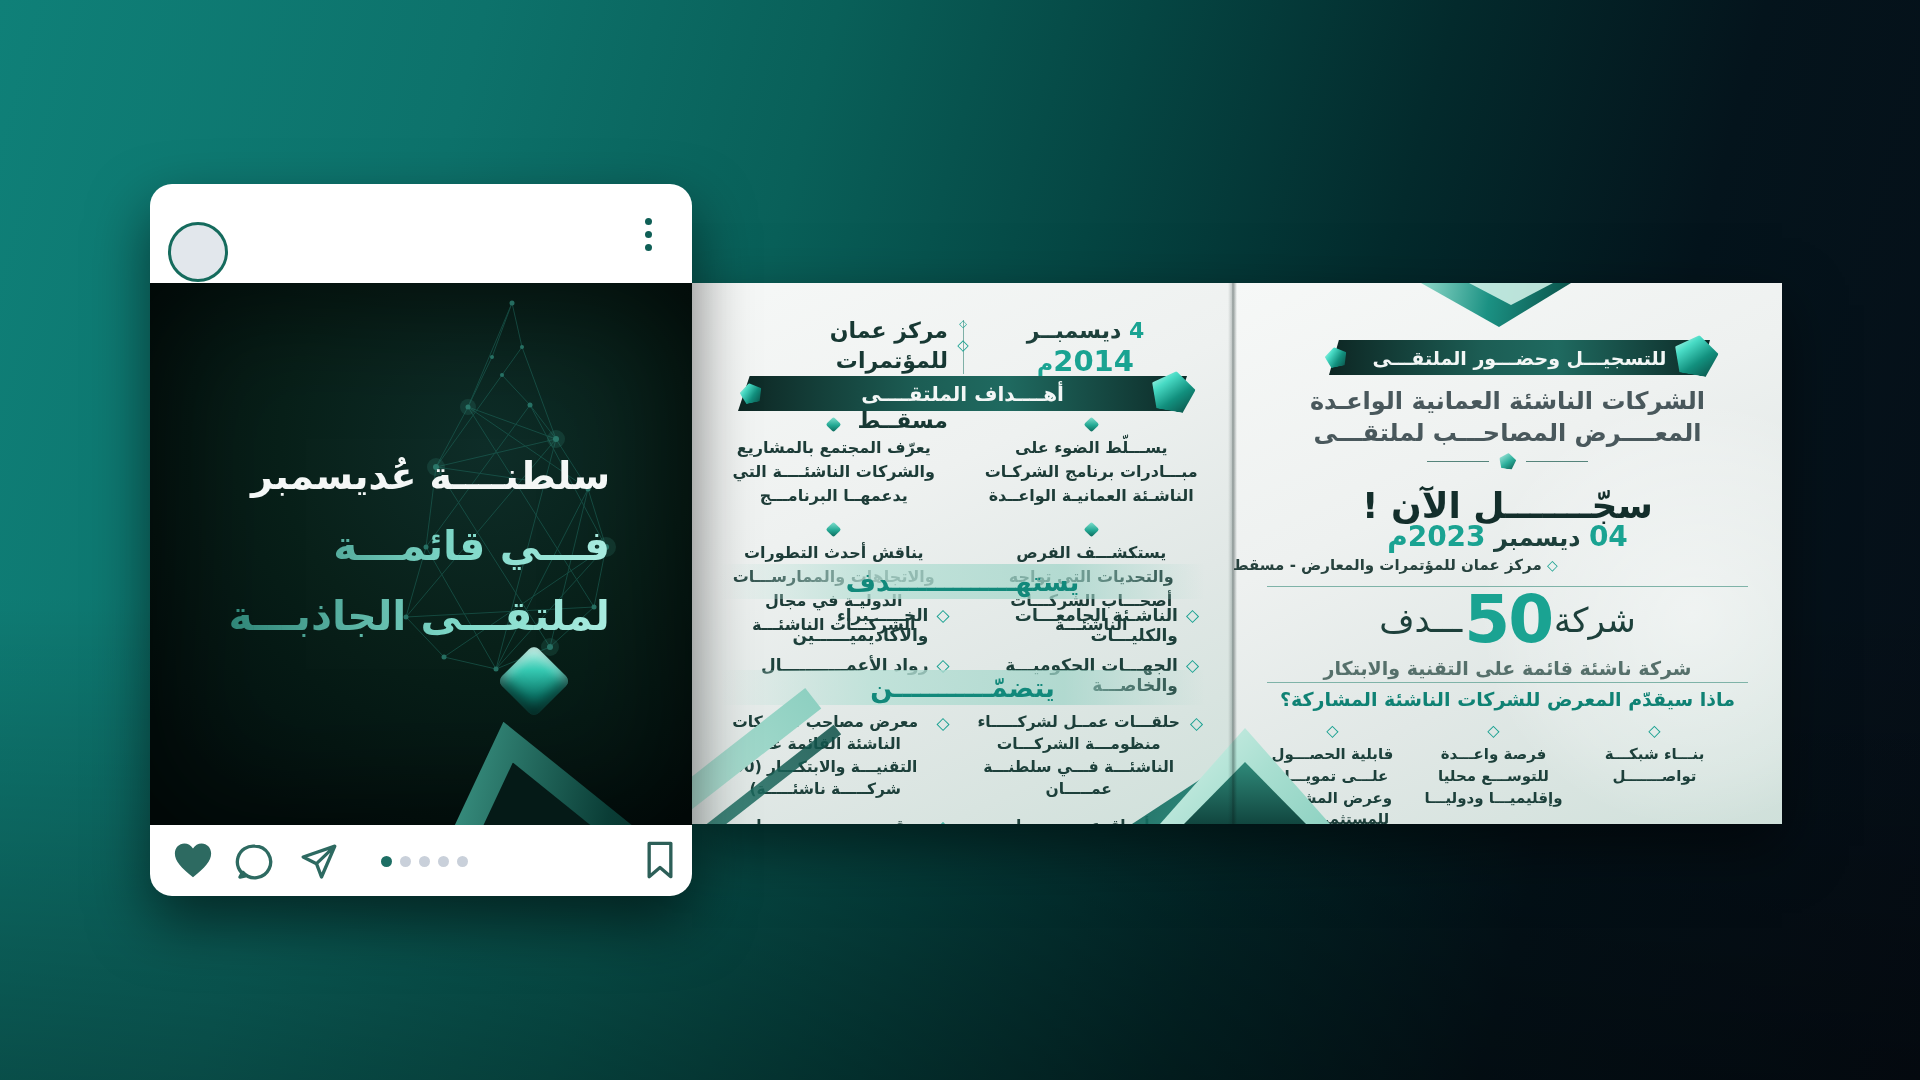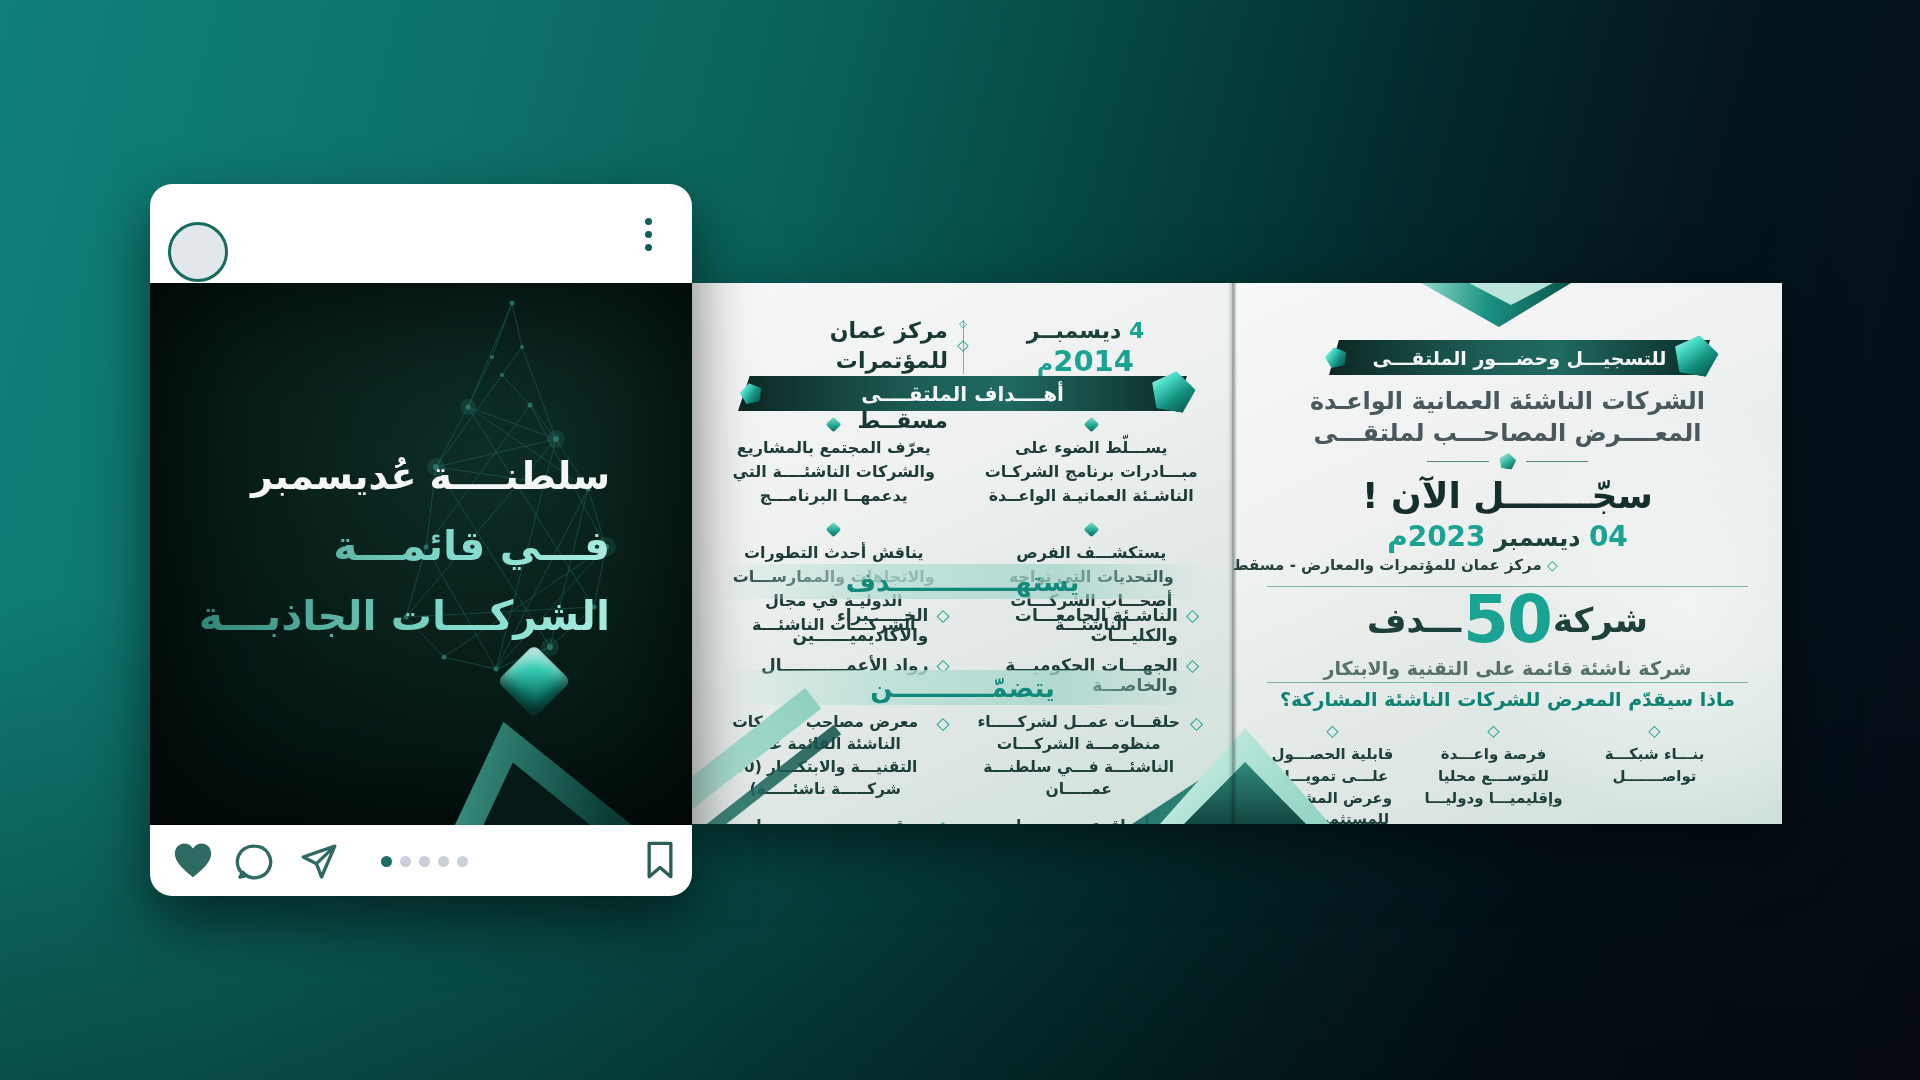--- a/index.html
+++ b/index.html
@@ -97,30 +97,30 @@
      clip-path:polygon(0 0,100% 0,50% 100%);background:#cdeee6;opacity:.9;}
   .circle-glow{position:absolute;right:-120px;top:120px;width:420px;height:420px;border-radius:50%;
      background:radial-gradient(circle,rgba(255,255,255,.5) 0%,rgba(255,255,255,.18) 55%,rgba(255,255,255,0) 72%);}
 
   .reg-title{position:absolute;top:102px;left:40px;right:40px;text-align:center;
      color:#49585c;font-size:24px;font-weight:bold;line-height:32px;}
   .orn-row{position:absolute;top:170px;left:0;right:0;display:flex;align-items:center;justify-content:center;gap:10px;}
   .orn-row .hline{width:62px;height:1px;background:#55847b;}
   .orn-gem{width:17px;height:16px;clip-path:polygon(50% 0,100% 38%,80% 100%,20% 100%,0 38%);
      background:linear-gradient(135deg,#bdf2e8 0%,#2cb09c 55%,#0b5a4f 100%);transform:rotate(8deg);}
-  .reg-now{position:absolute;top:192px;left:0;right:0;text-align:center;
+  .reg-now{position:absolute;top:202px;left:0;right:0;text-align:center;
      color:#132e2b;font-size:36px;font-weight:bold;}
   .reg-date{position:absolute;top:237px;left:0;right:0;text-align:center;font-weight:bold;font-size:24px;color:#1d403b;}
   .reg-date .num{font-size:28px;}
   .reg-venue{position:absolute;top:273px;left:0;right:0;text-align:left;font-size:15px;font-weight:bold;color:#27423e;}
   .reg-venue .dia{font-size:14px;}
   .rule{position:absolute;left:34px;right:34px;height:1px;background:#7fb3a8;}
   .r1{top:303px;} .r2{top:399px;}
   .reg-target{position:absolute;top:306px;left:0;right:0;display:flex;align-items:center;justify-content:center;direction:rtl;}
-  .reg-target .pf{font-size:34px;font-weight:bold;color:#1d403b;}
+  .reg-target .pf{font-size:34px;font-weight:normal;color:#1d403b;}
   .reg-target .num50{font-size:66px;font-weight:bold;color:#1aa392;line-height:62px;letter-spacing:-2px;margin:0 2px;}
   .reg-desc{position:absolute;top:374px;left:0;right:0;text-align:center;font-size:19px;font-weight:bold;color:#56706b;}
   .reg-question{position:absolute;top:405px;left:0;right:0;text-align:center;font-size:19px;font-weight:bold;color:#0f8274;}
   .benefits-grid{position:absolute;top:436px;right:56px;left:28px;
      display:grid;grid-template-columns:1fr 1fr 1fr;column-gap:18px;direction:rtl;}
   .benefit{text-align:center;font-size:15px;font-weight:bold;color:#1d403b;line-height:1.45;}
   .benefit .dia{display:block;font-size:16px;margin-bottom:2px;}
 
   
   .mountain{position:absolute;left:440px;bottom:0;width:230px;height:110px;z-index:5;}
@@ -392,21 +392,21 @@
             <circle cx="262" cy="258" r="10"></circle>
             <circle cx="92" cy="178" r="9"></circle>
           <circle cx="206" cy="358" r="9"></circle>
             <circle cx="124" cy="118" r="8"></circle>
         </g>
       </svg>
 
       <div class="title-block">
         <div class="tl1">سلطنــــة عُديسمبر</div>
         <div class="tl2">فـــي قائمـــة</div>
-        <div class="tl3">الشركـــات الجاذبـــة</div>
+        <div class="tl3">لملتقـــى الجاذبـــة</div>
       </div>
 
       <div class="gem-cube"></div>
       <div class="tri-frame"></div>
     </div>
 
     <div class="action-bar">
       <svg class="ic ic-heart" width="42" height="38" viewBox="0 0 24 22">
         <path d="M12 21 C5 15.5 1.5 11.5 1.5 7.3 C1.5 4 4 1.5 7 1.5 C9 1.5 10.9 2.6 12 4.4 C13.1 2.6 15 1.5 17 1.5 C20 1.5 22.5 4 22.5 7.3 C22.5 11.5 19 15.5 12 21 Z" fill="#2d6a61"></path>
       </svg>

